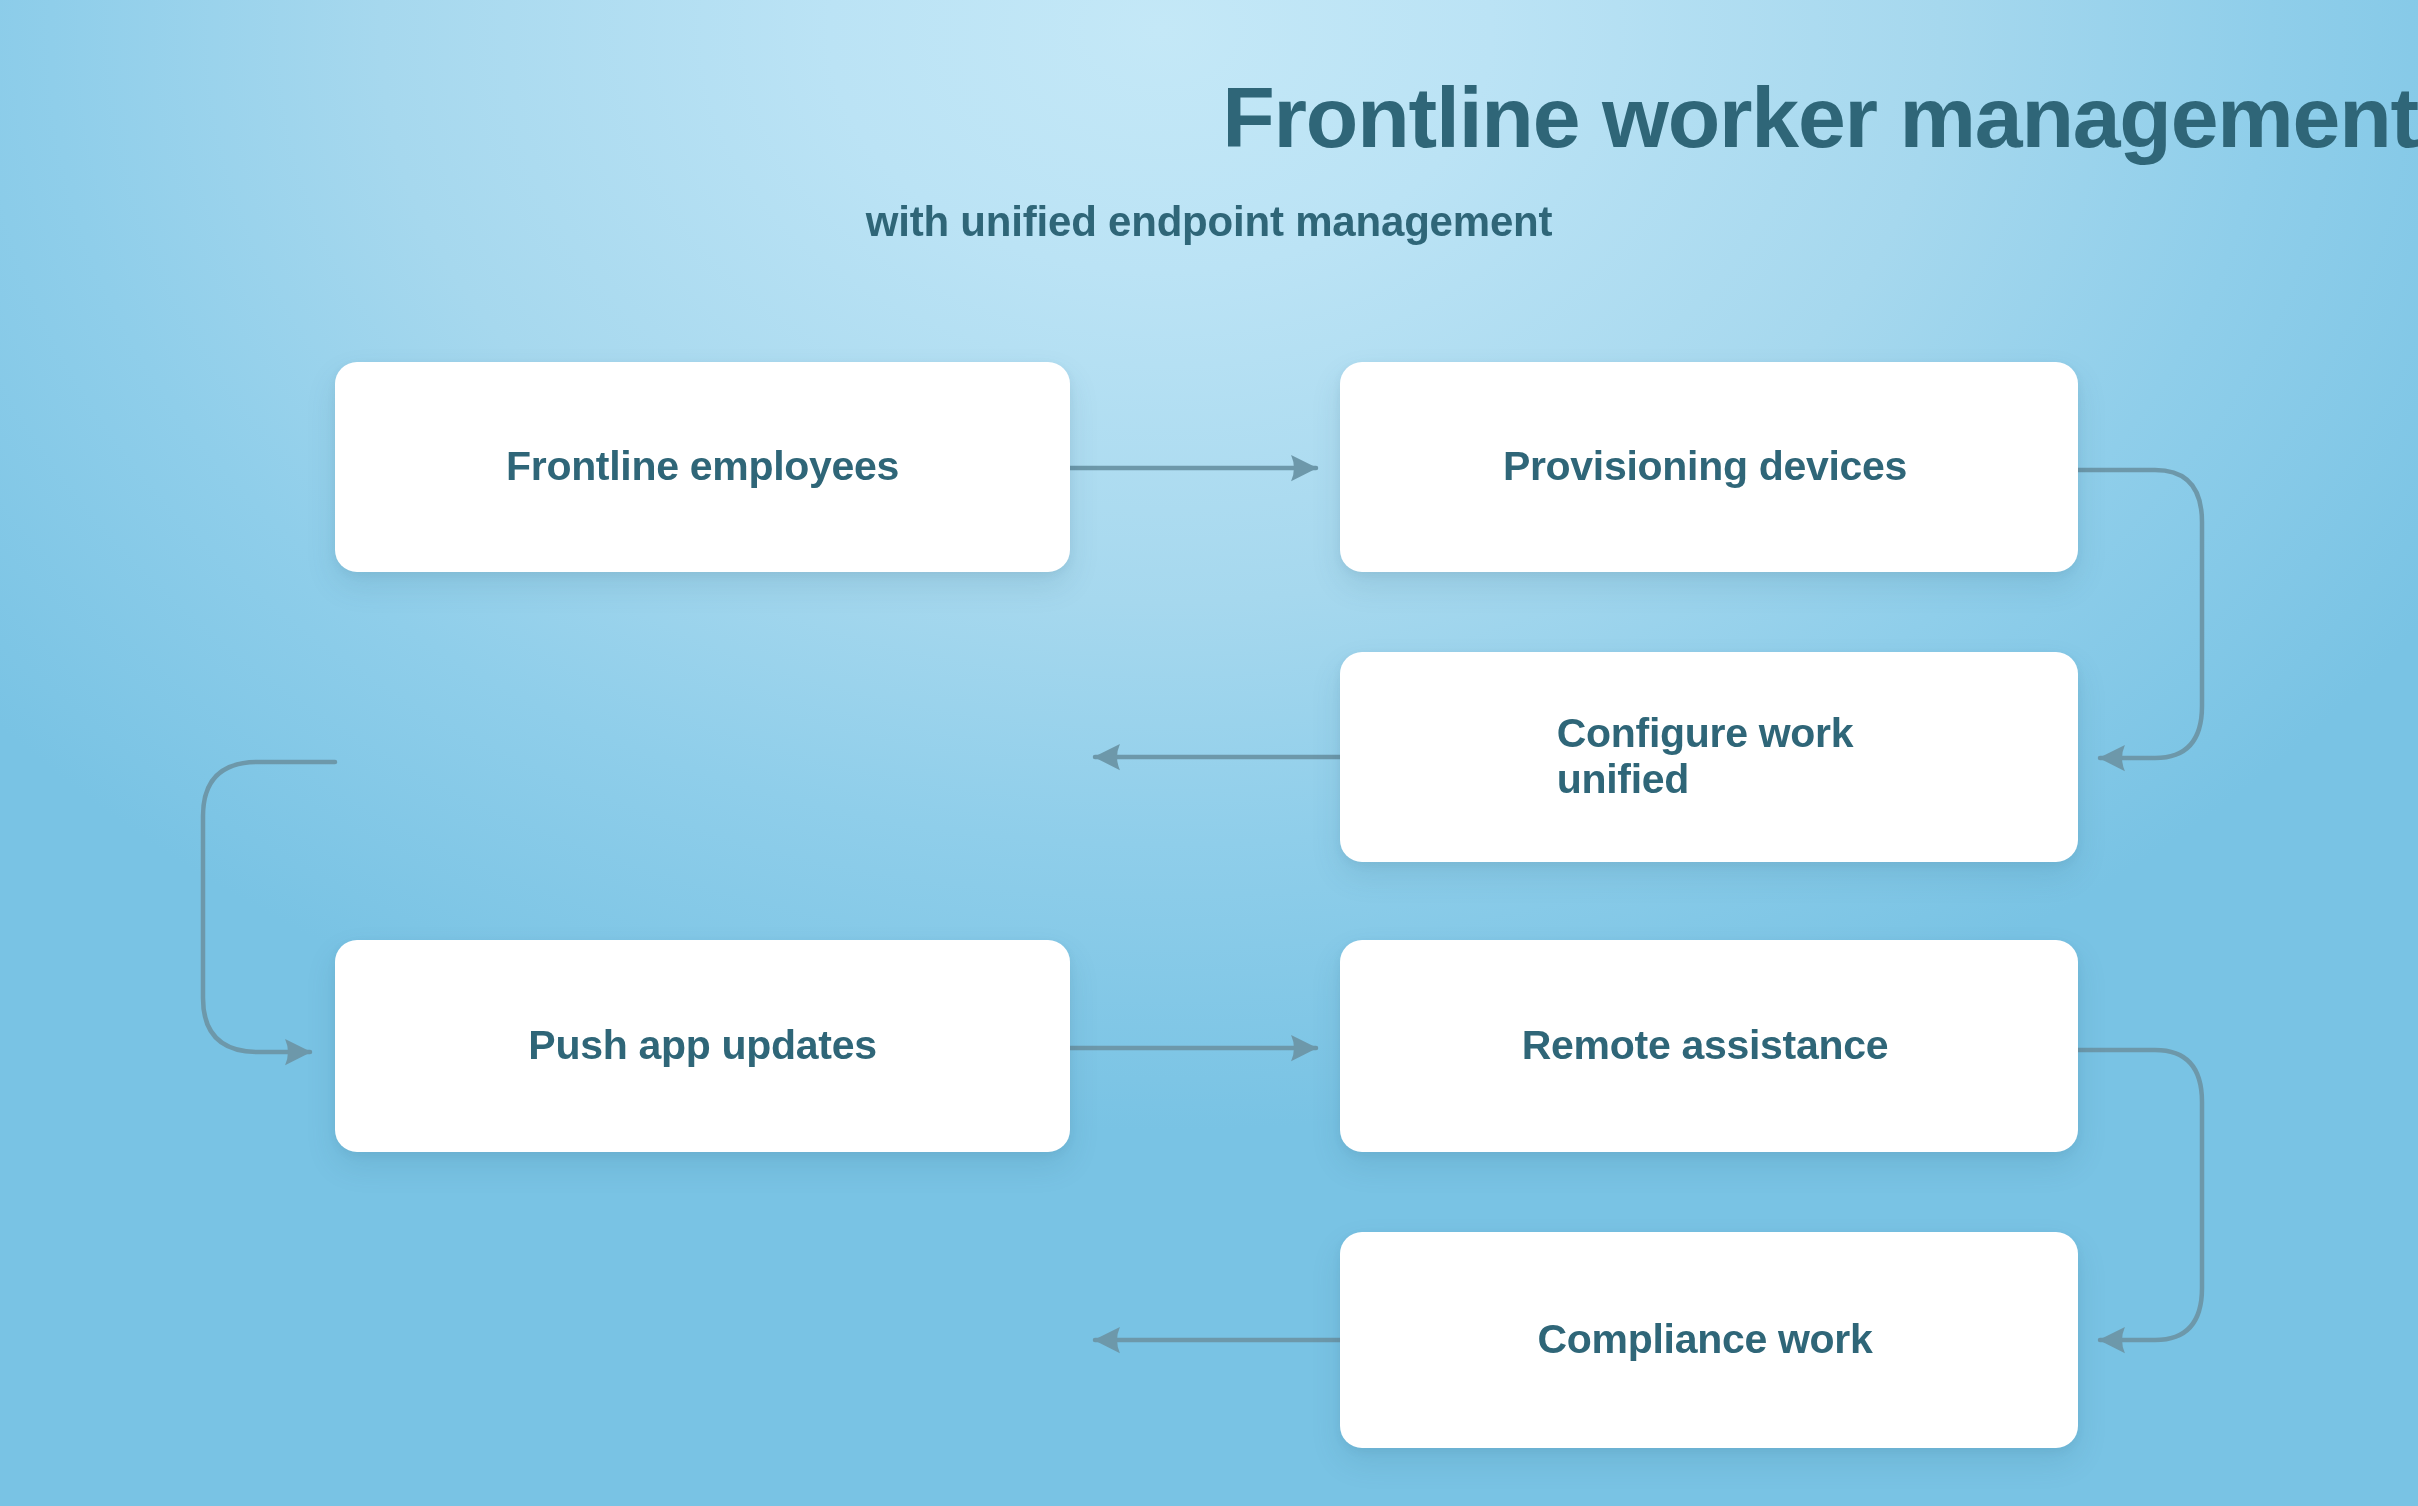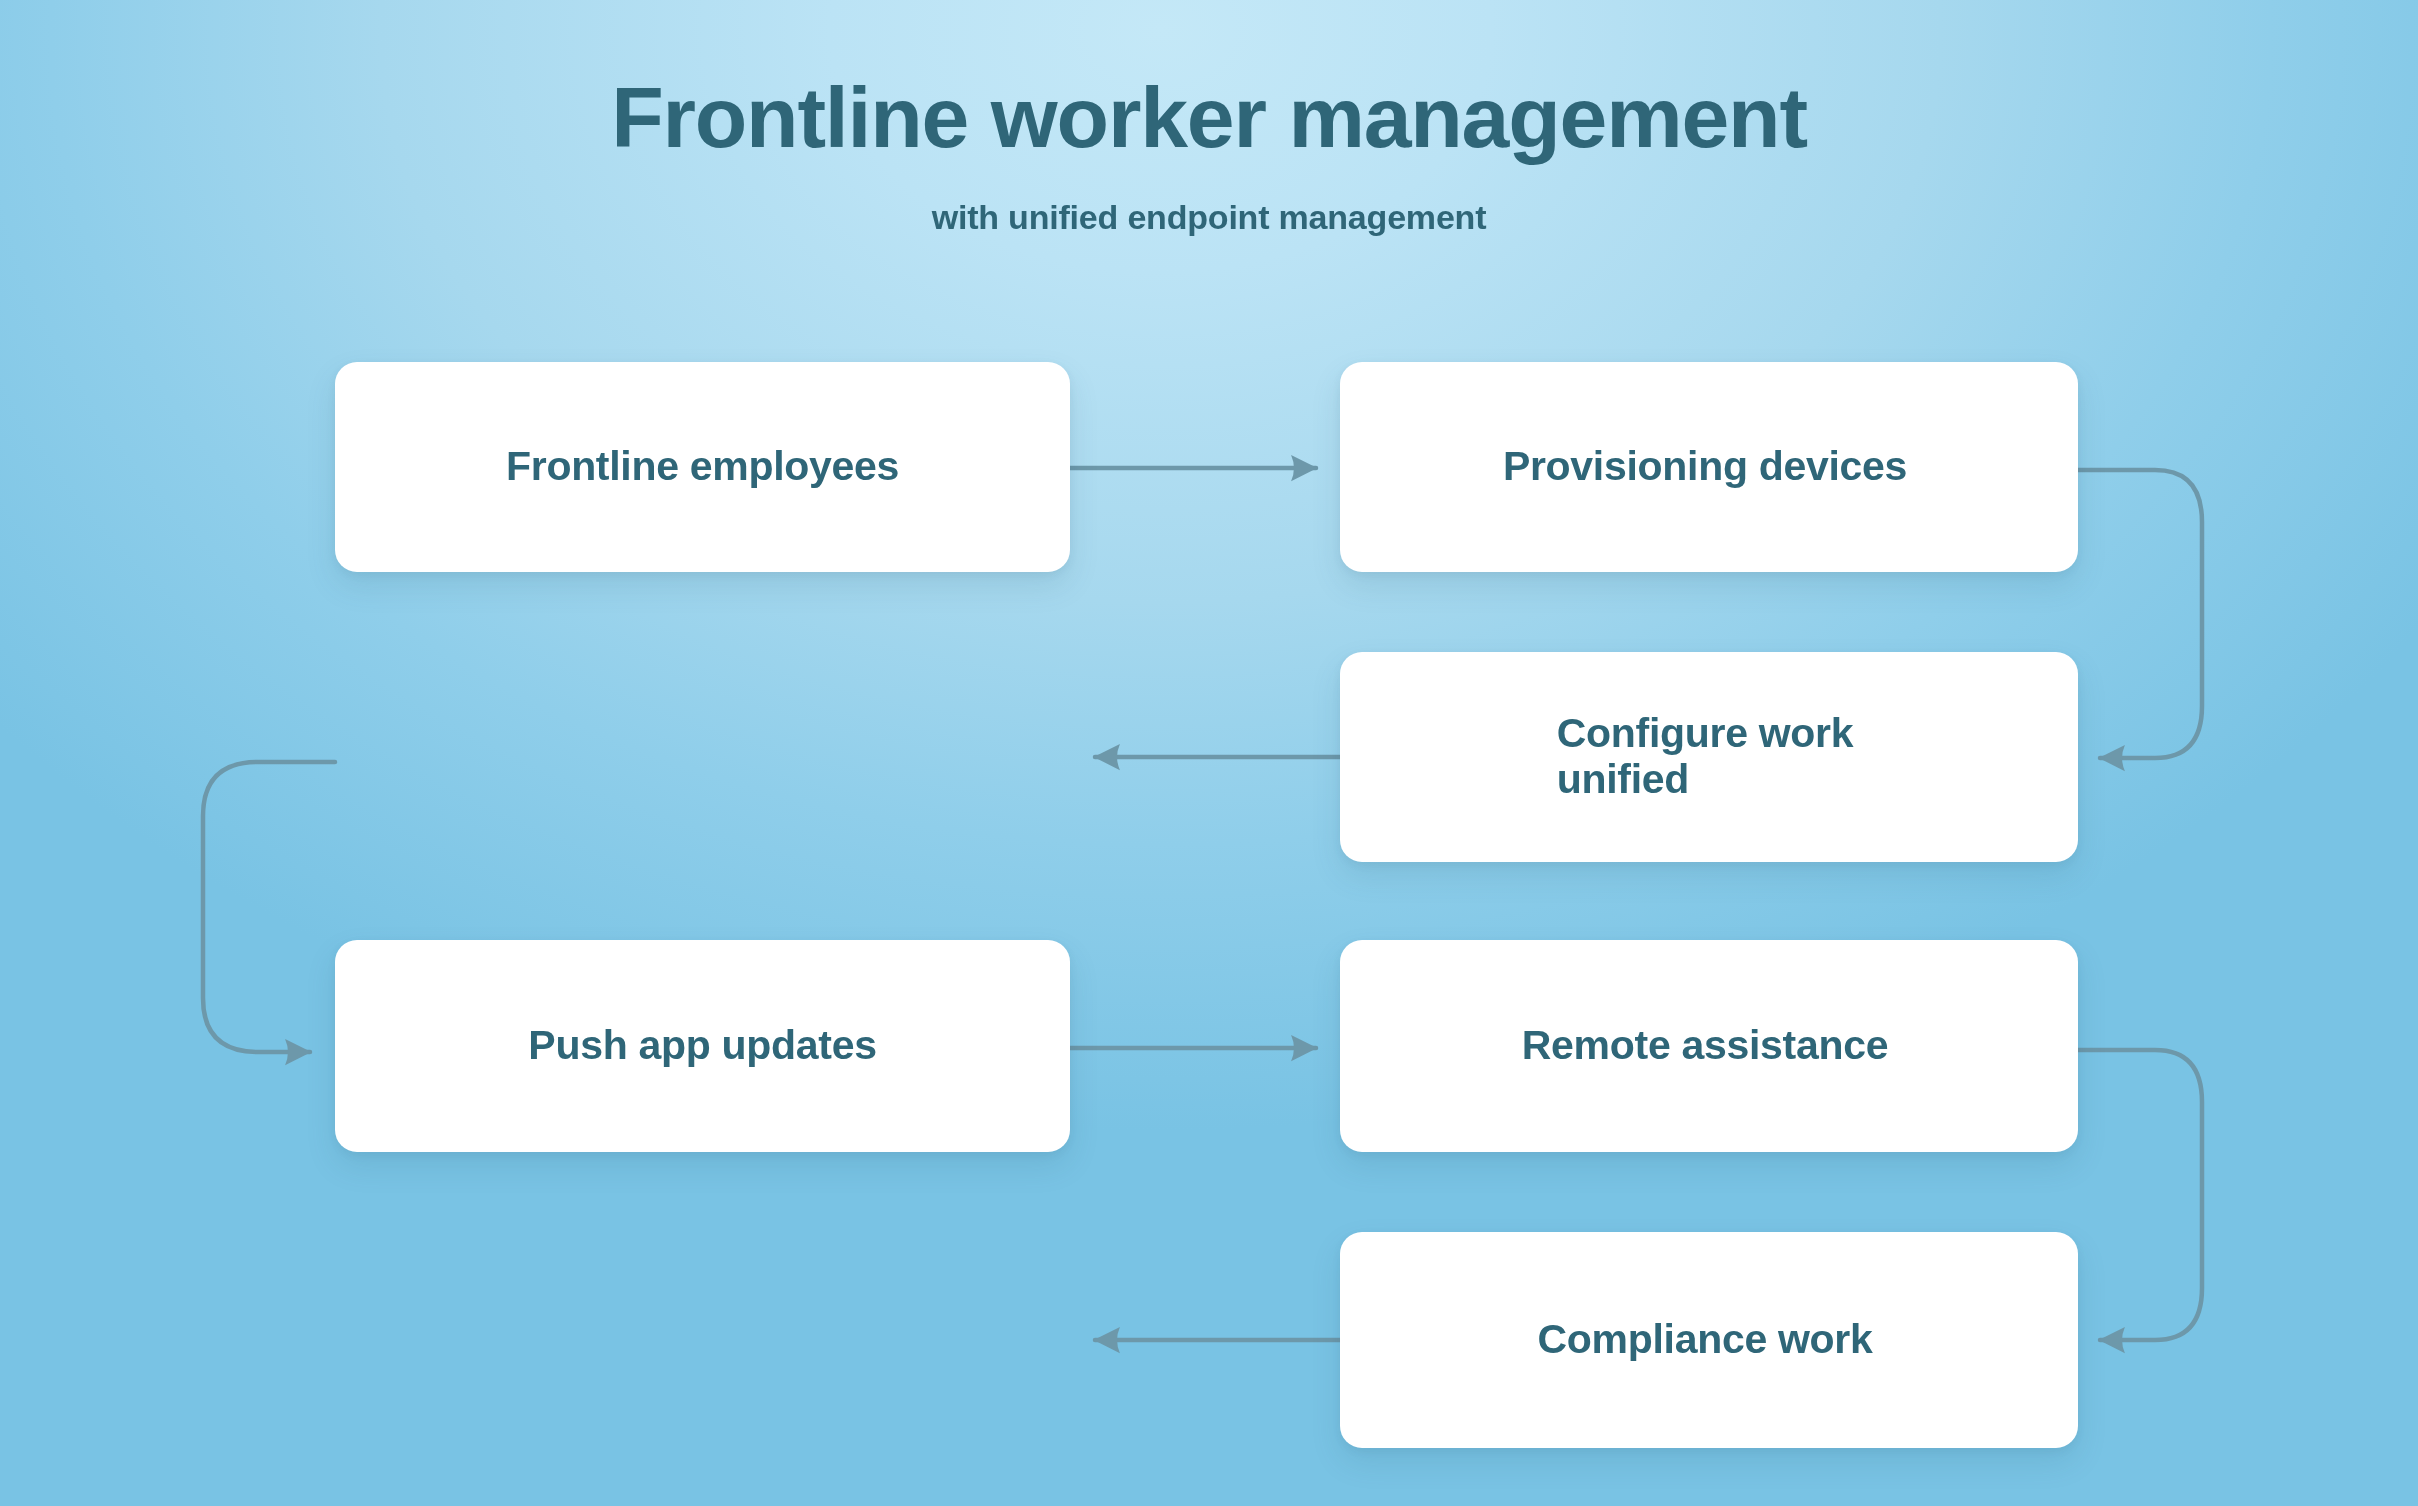--- a/index.html
+++ b/index.html
@@ -25,24 +25,25 @@
     text-align:center;
     padding-top:74px;
   }
   #page-title {
     font-size:86px;
     font-weight:700;
     letter-spacing:-1.2px;
     color:#2f6678;
     line-height:1.0;
     white-space:nowrap;
+    text-align:right;
   }
   #page-subtitle {
     margin-top:38px;
-    font-size:34px;
+    font-size:42px;
     font-weight:700;
     letter-spacing:-0.2px;
     color:#2f6678;
     white-space:nowrap;
   }
 
   
   #connectors {
     position:absolute; left:0; top:0;
     width:2418px; height:1506px;

